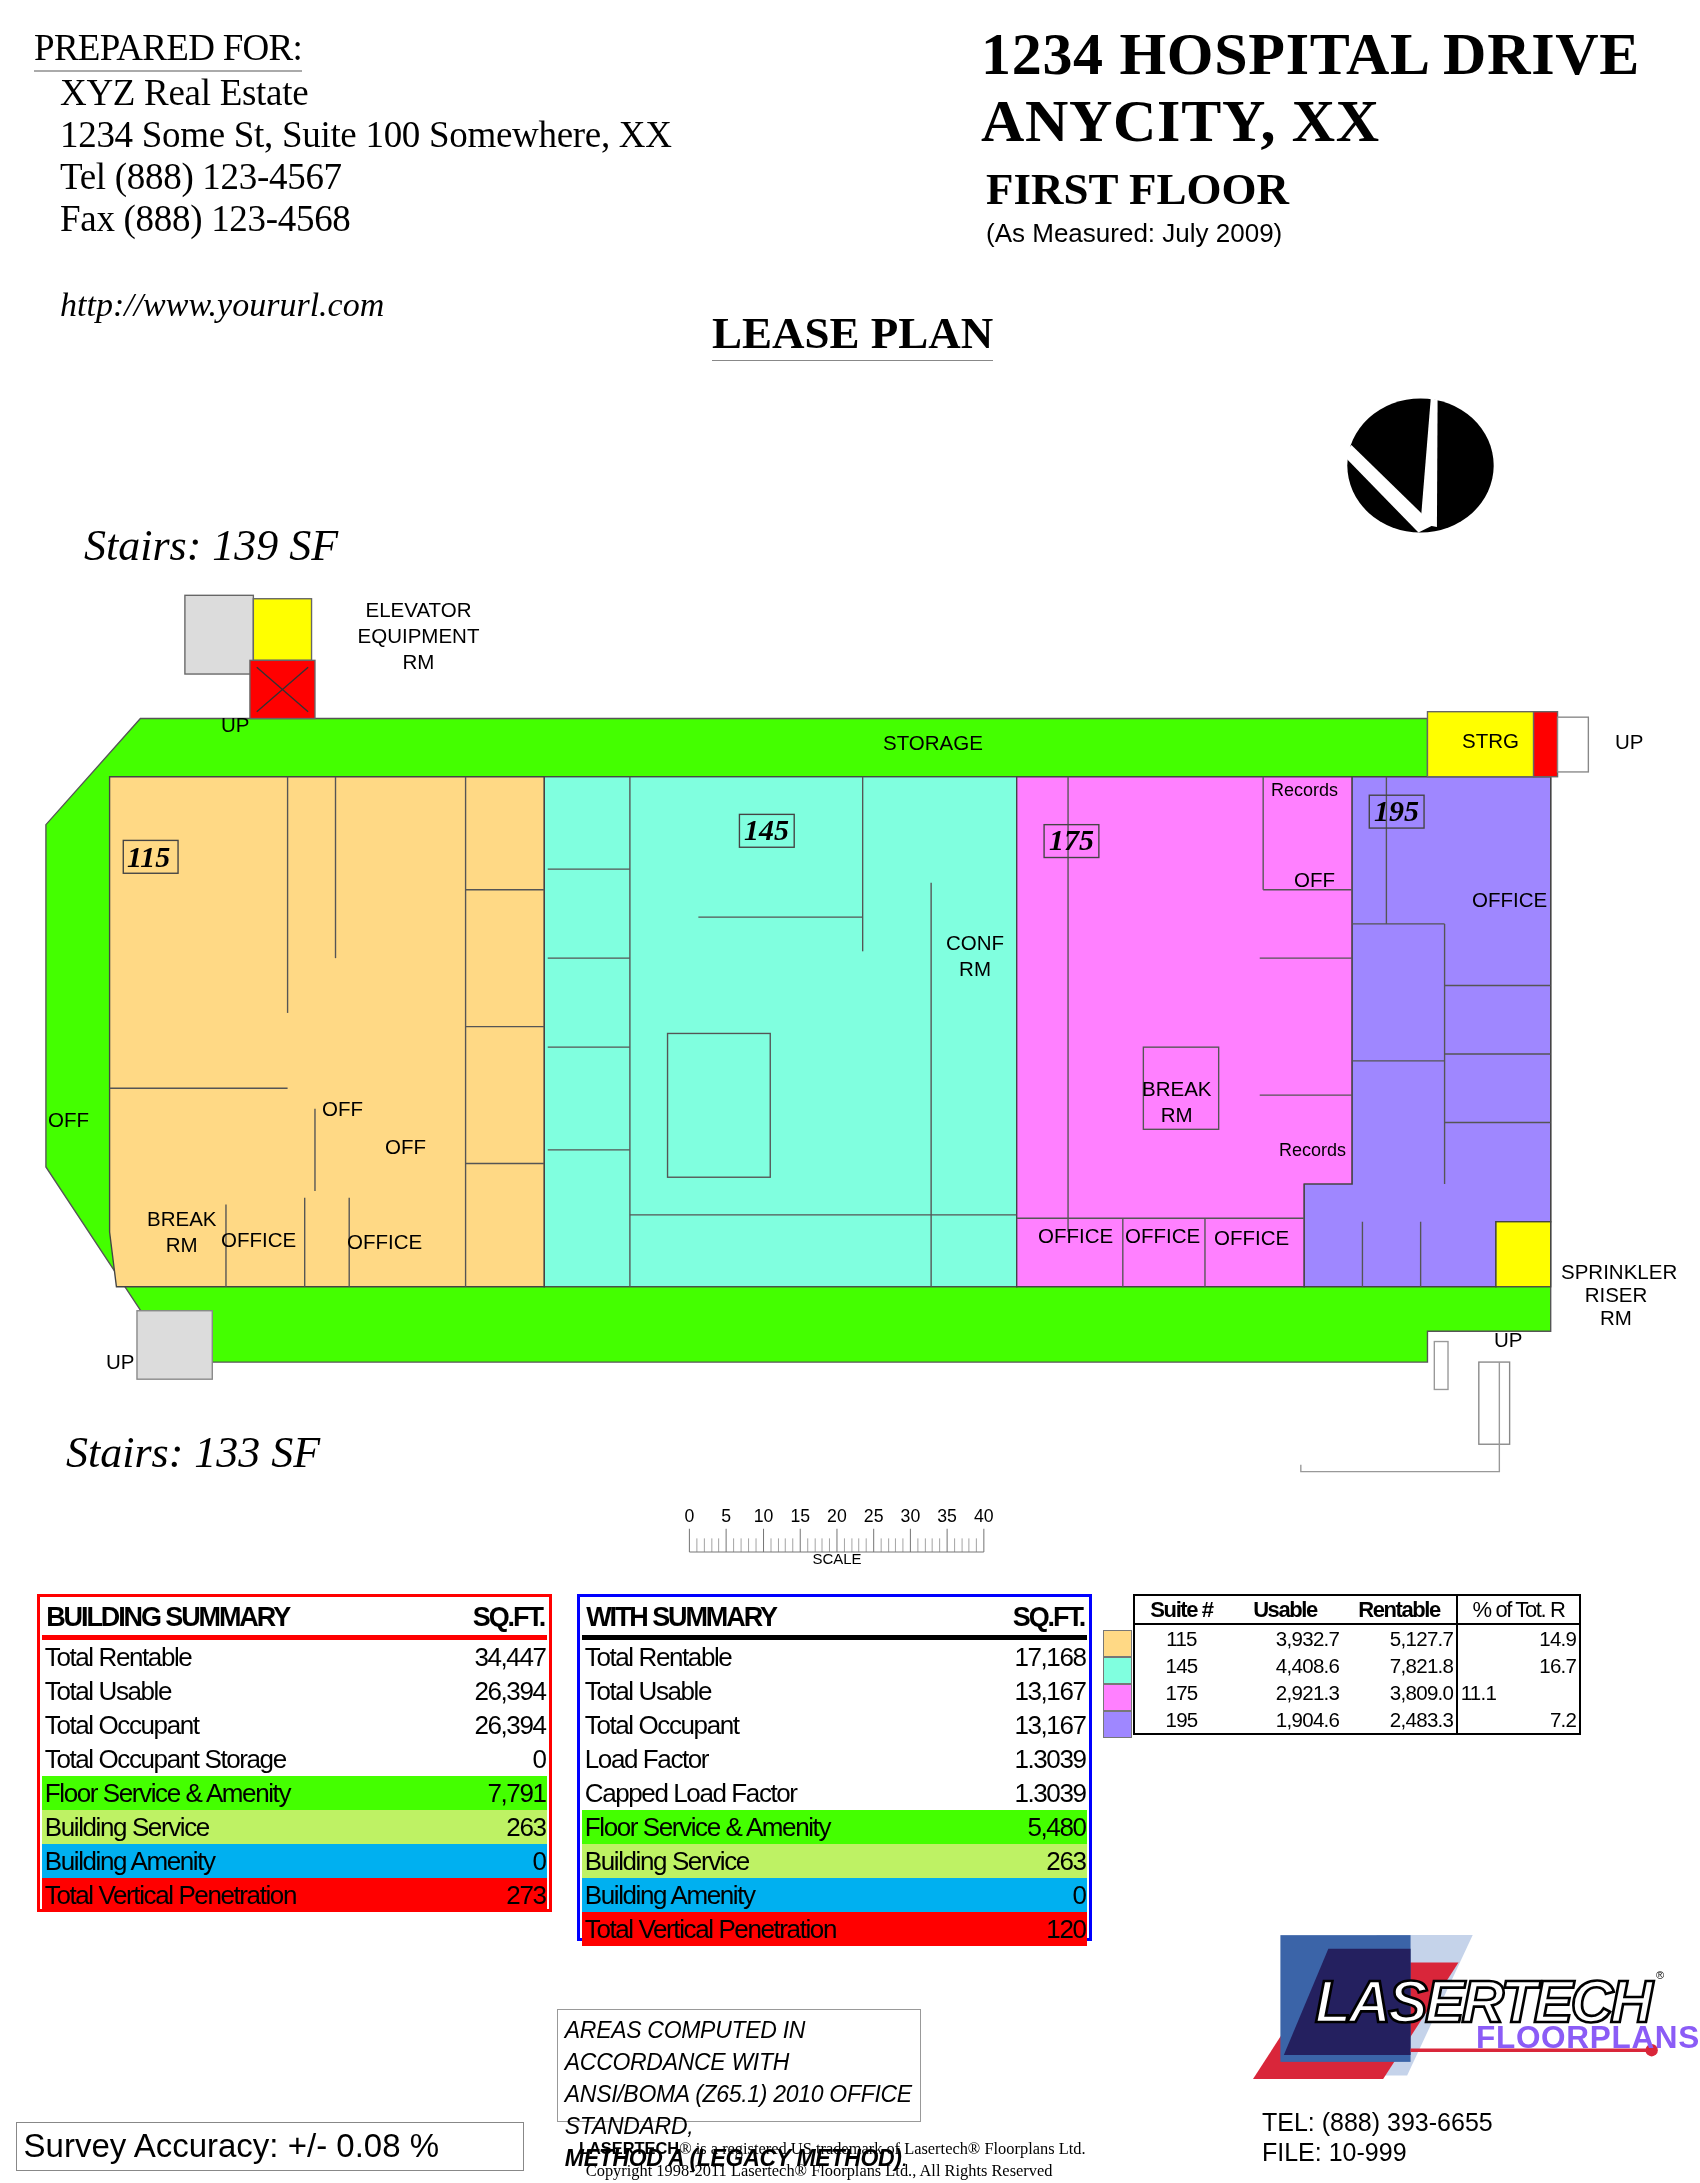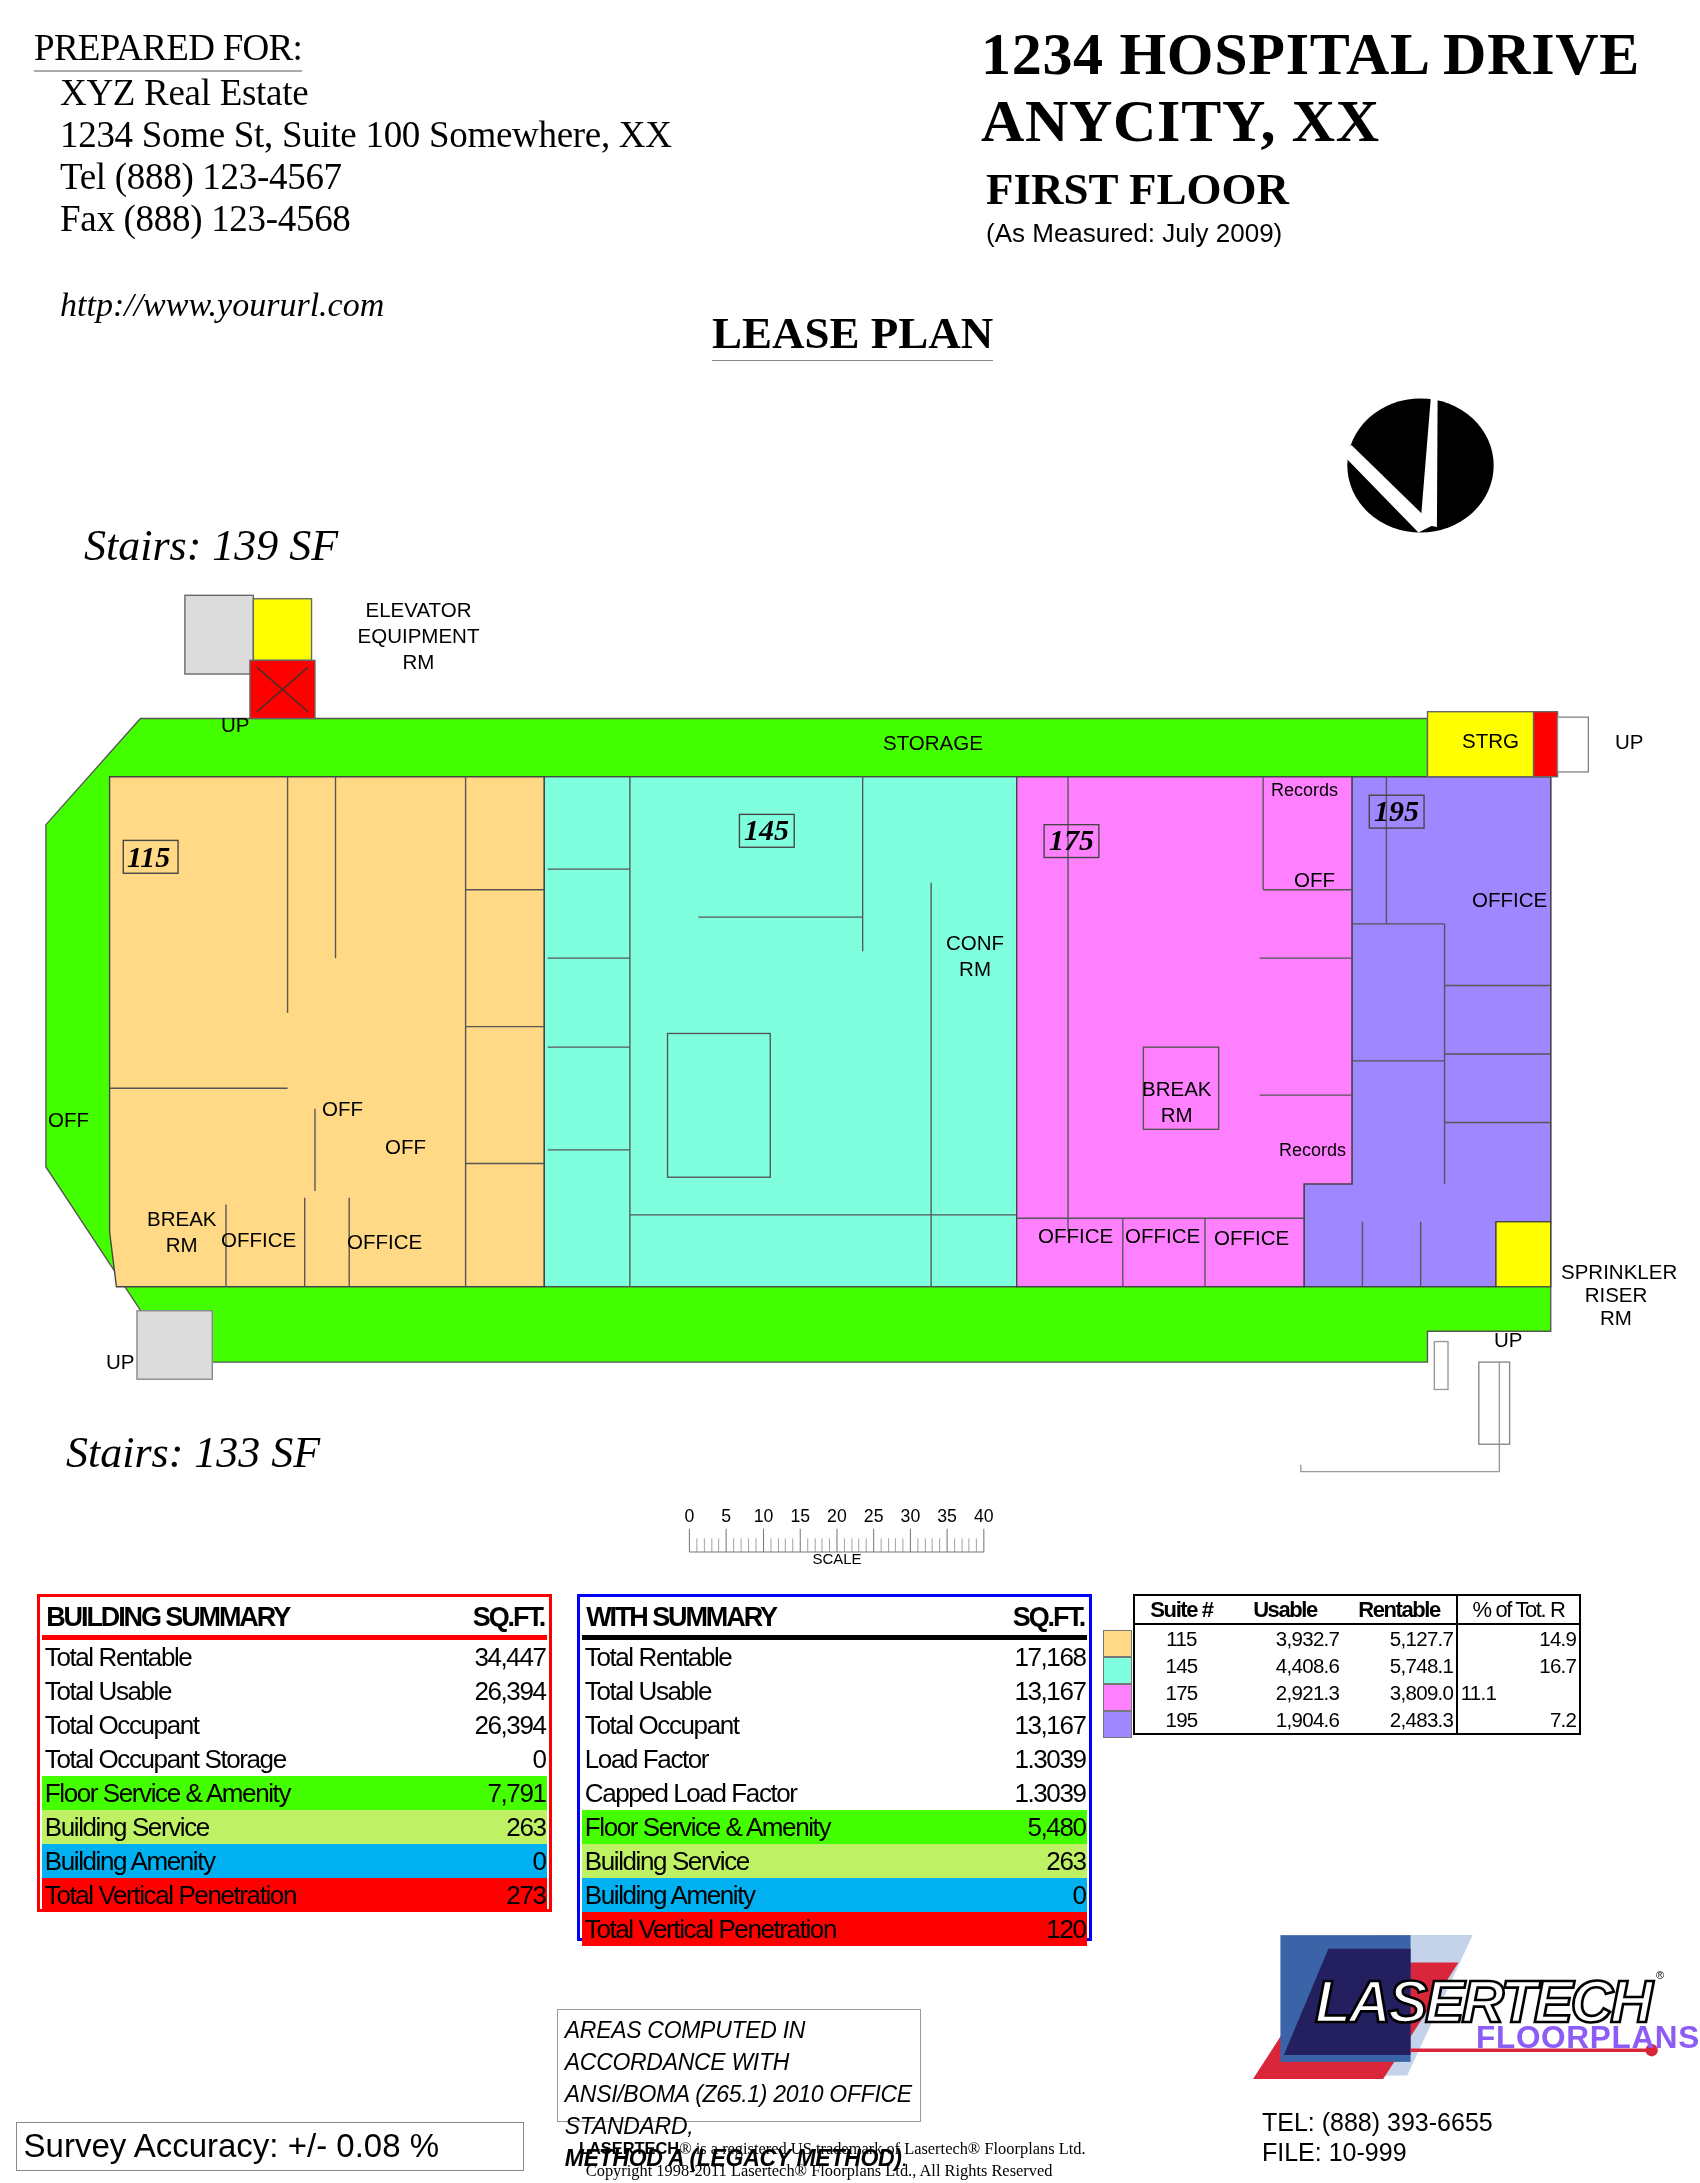--- a/index.html
+++ b/index.html
@@ -398,21 +398,21 @@
     </tr>
     <tr>
       <td class="b-left" style="text-align:center">115</td>
       <td style="text-align:right">3,932.7</td>
       <td class="b-right" style="text-align:right">5,127.7</td>
       <td class="b-right" style="text-align:right">14.9</td>
     </tr>
     <tr>
       <td class="b-left" style="text-align:center">145</td>
       <td style="text-align:right">4,408.6</td>
-      <td class="b-right" style="text-align:right">5,748.1</td>
+      <td class="b-right" style="text-align:right">7,821.8</td>
       <td class="b-right" style="text-align:right">16.7</td>
     </tr>
     <tr>
       <td class="b-left" style="text-align:center">175</td>
       <td style="text-align:right">2,921.3</td>
       <td class="b-right" style="text-align:right">3,809.0</td>
       <td class="b-right" style="">11.1</td>
     </tr>
     <tr class="last">
       <td class="b-left" style="text-align:center">195</td>

